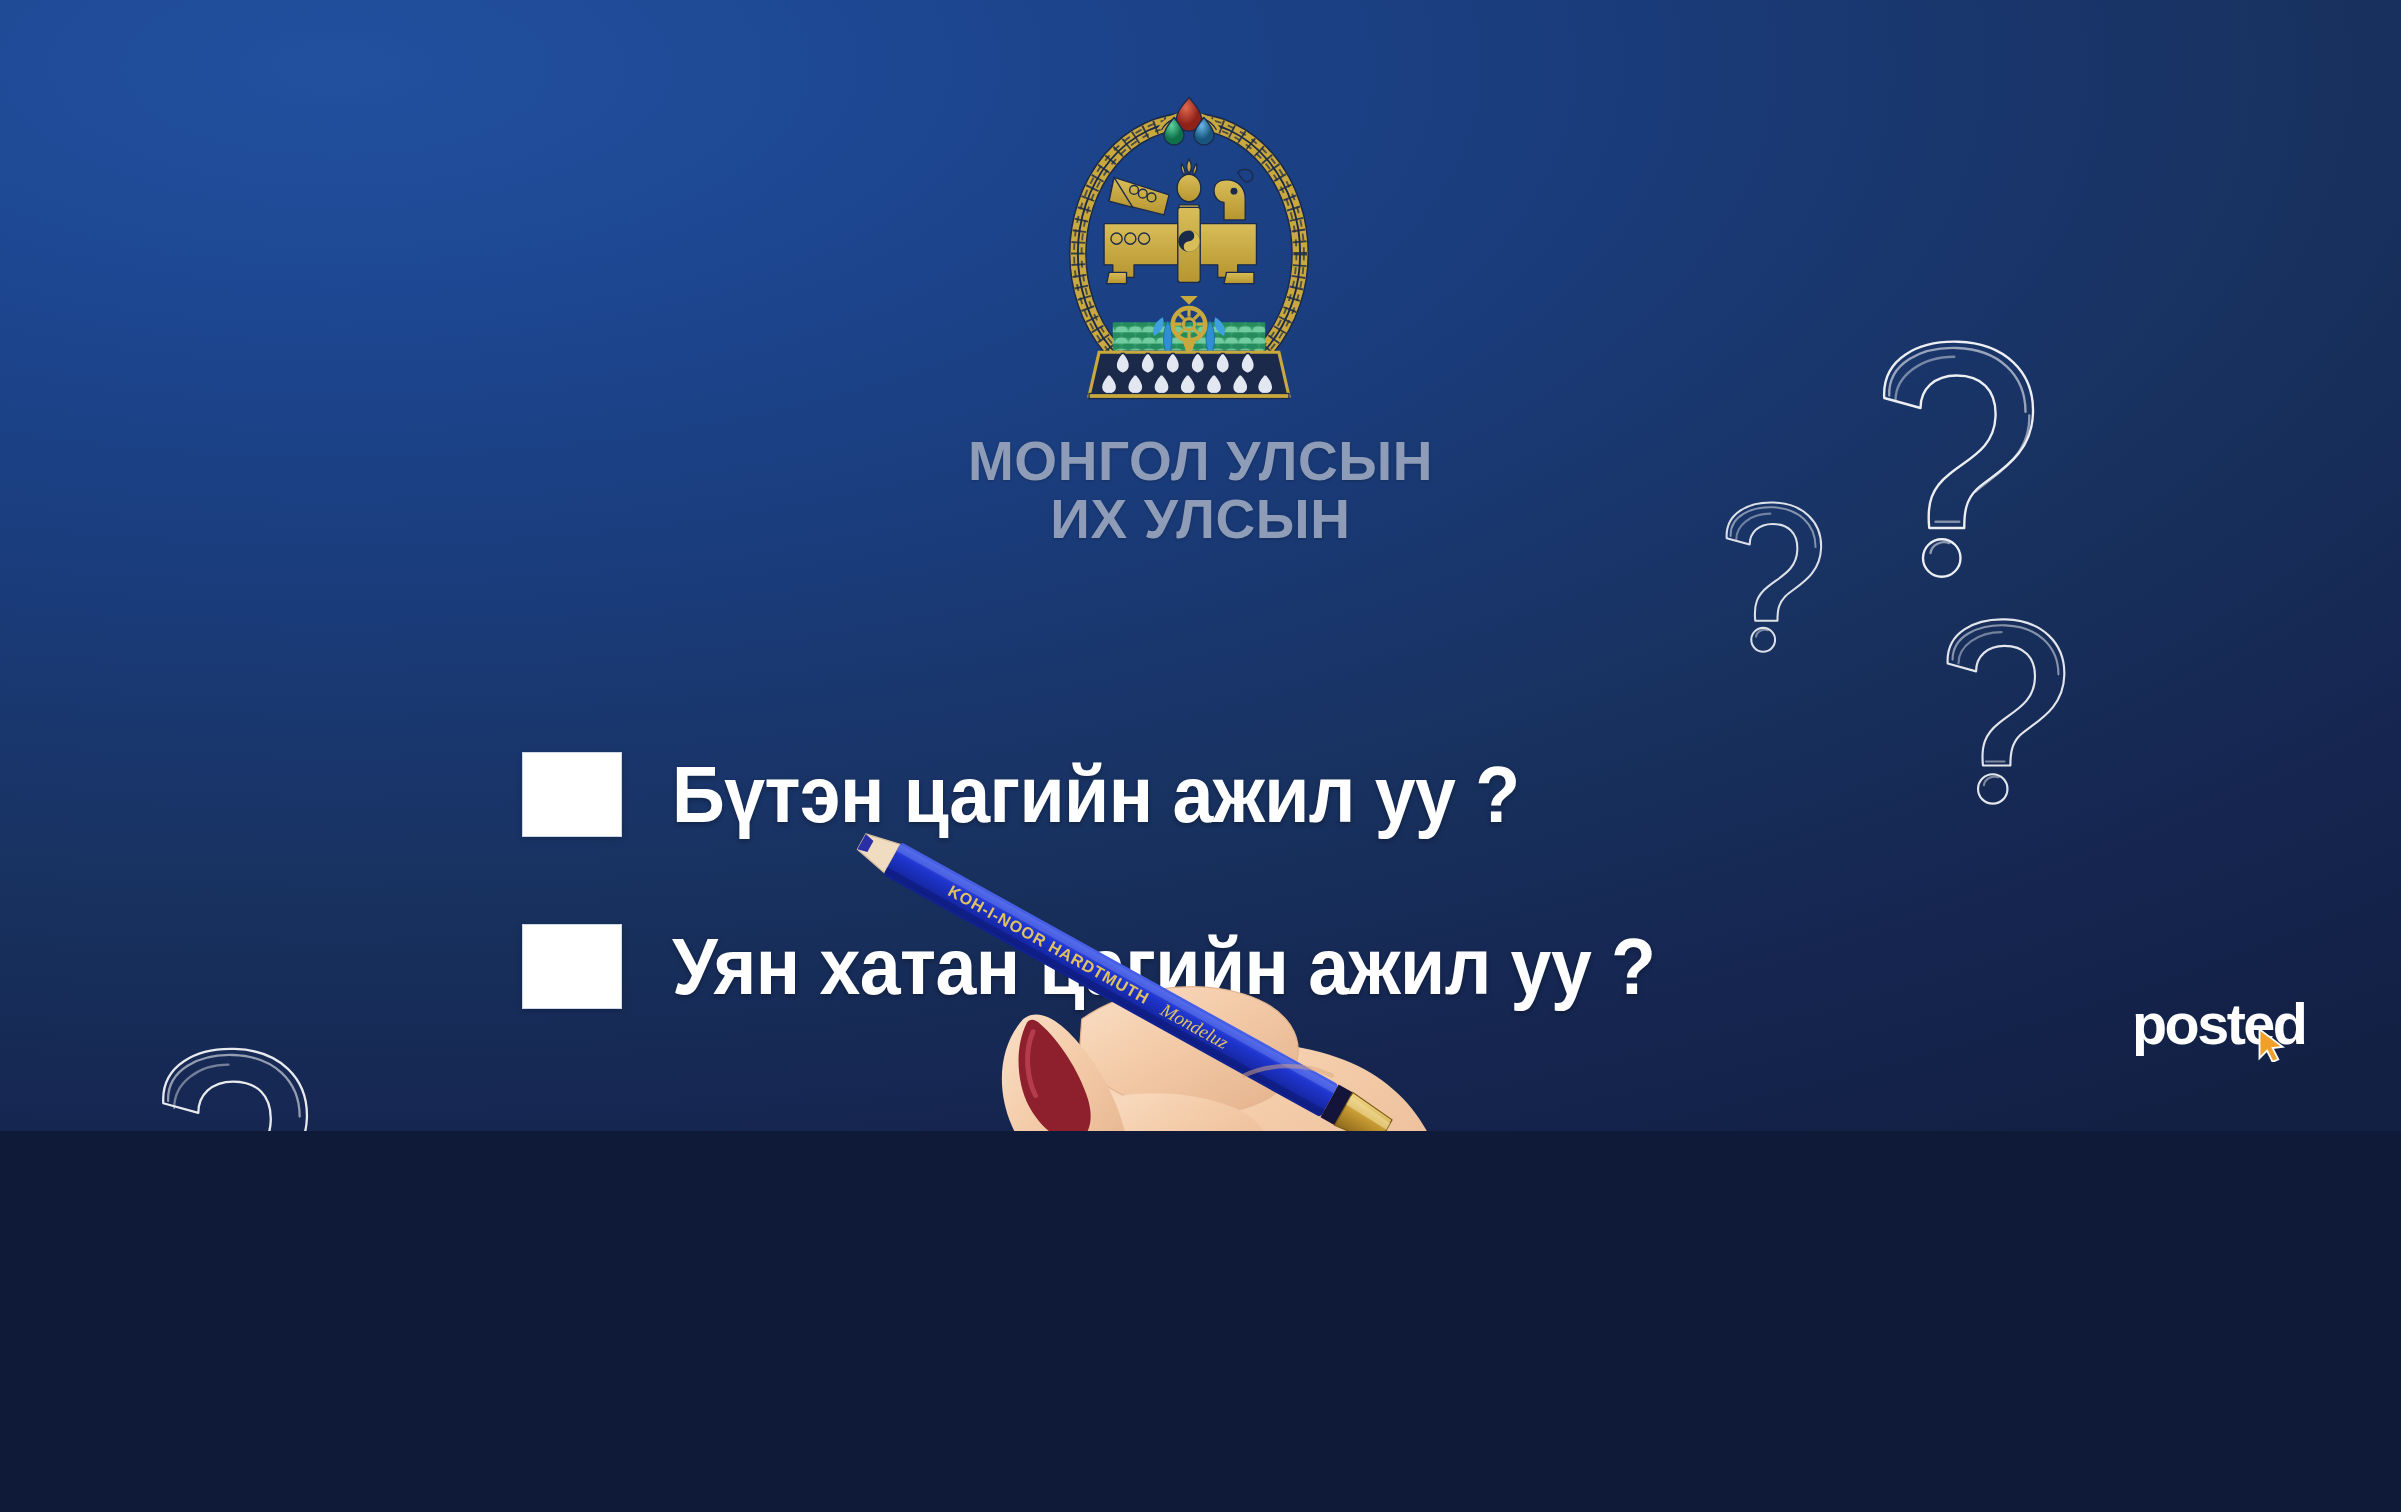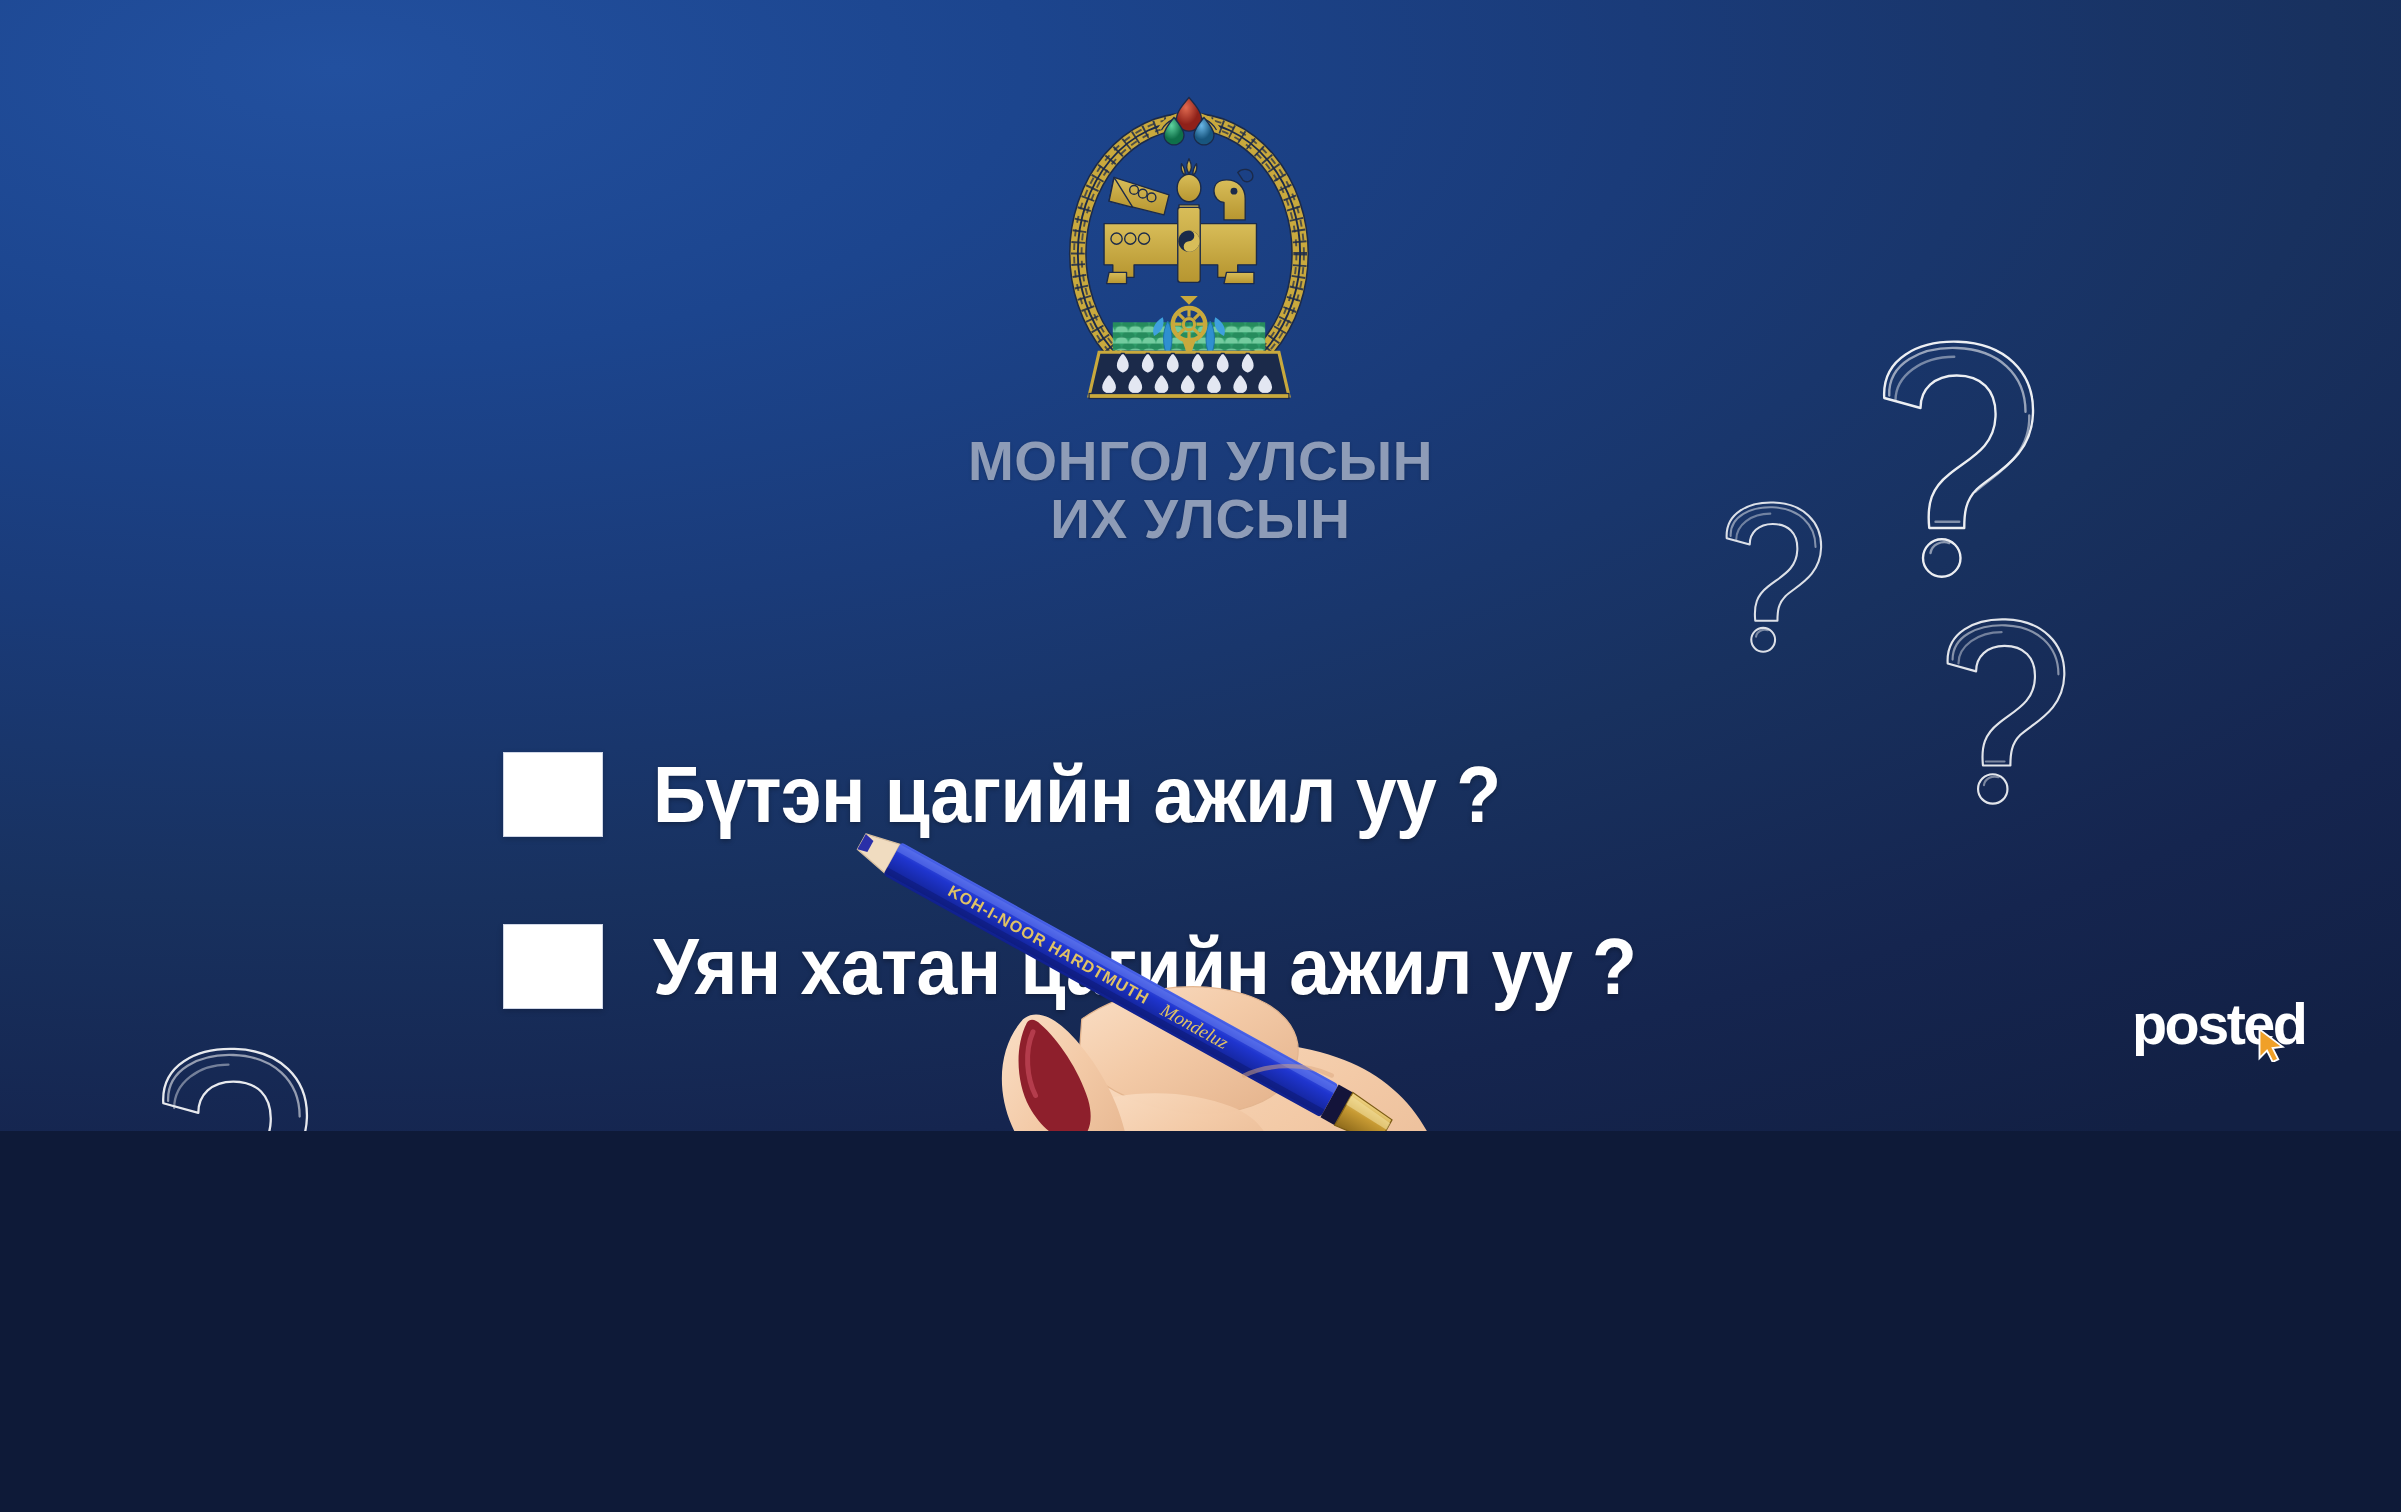--- a/index.html
+++ b/index.html
@@ -39,21 +39,21 @@
     font-size:55px;
     line-height:1.06;
     letter-spacing:0.6px;
     text-shadow:0 1.3px 3.1px rgba(0,0,0,.22);
   }
   .org-title .l2{ display:block; }
 
   
   .questions{
     position:absolute;
-    left:503px;
+    left:522px;
     top:748px;
     width:1689px;
   }
   .q-row{
     display:flex;
     align-items:center;
     height:93px;
     margin-bottom:79px;
   }
   .q-row:last-child{ margin-bottom:0; }

